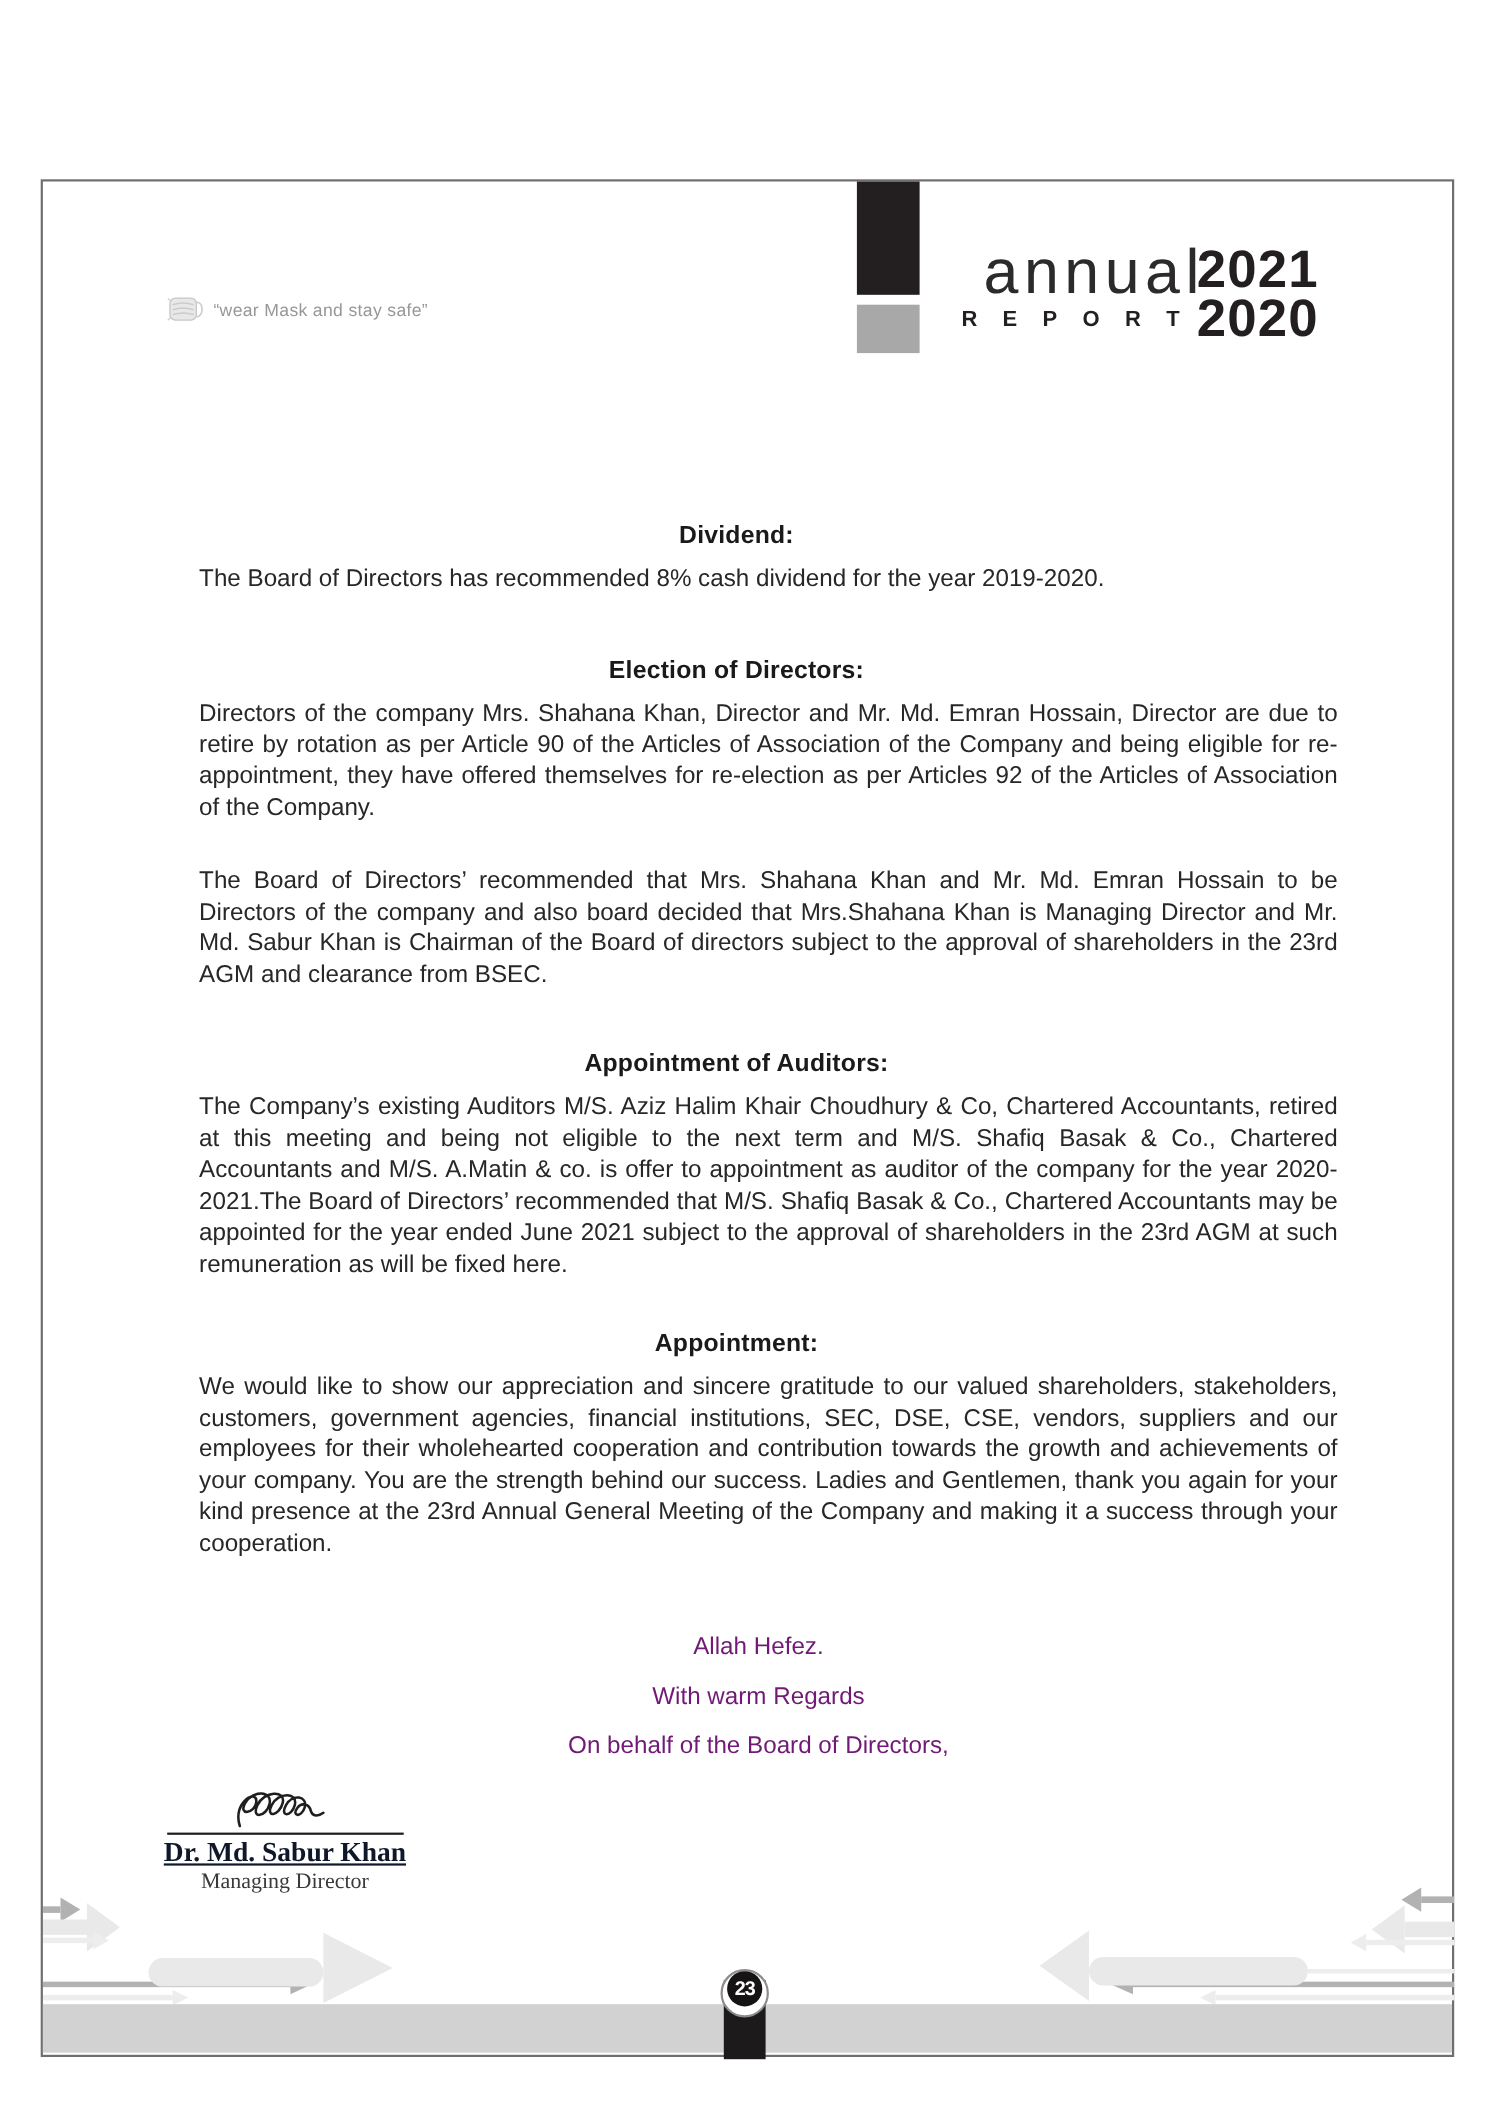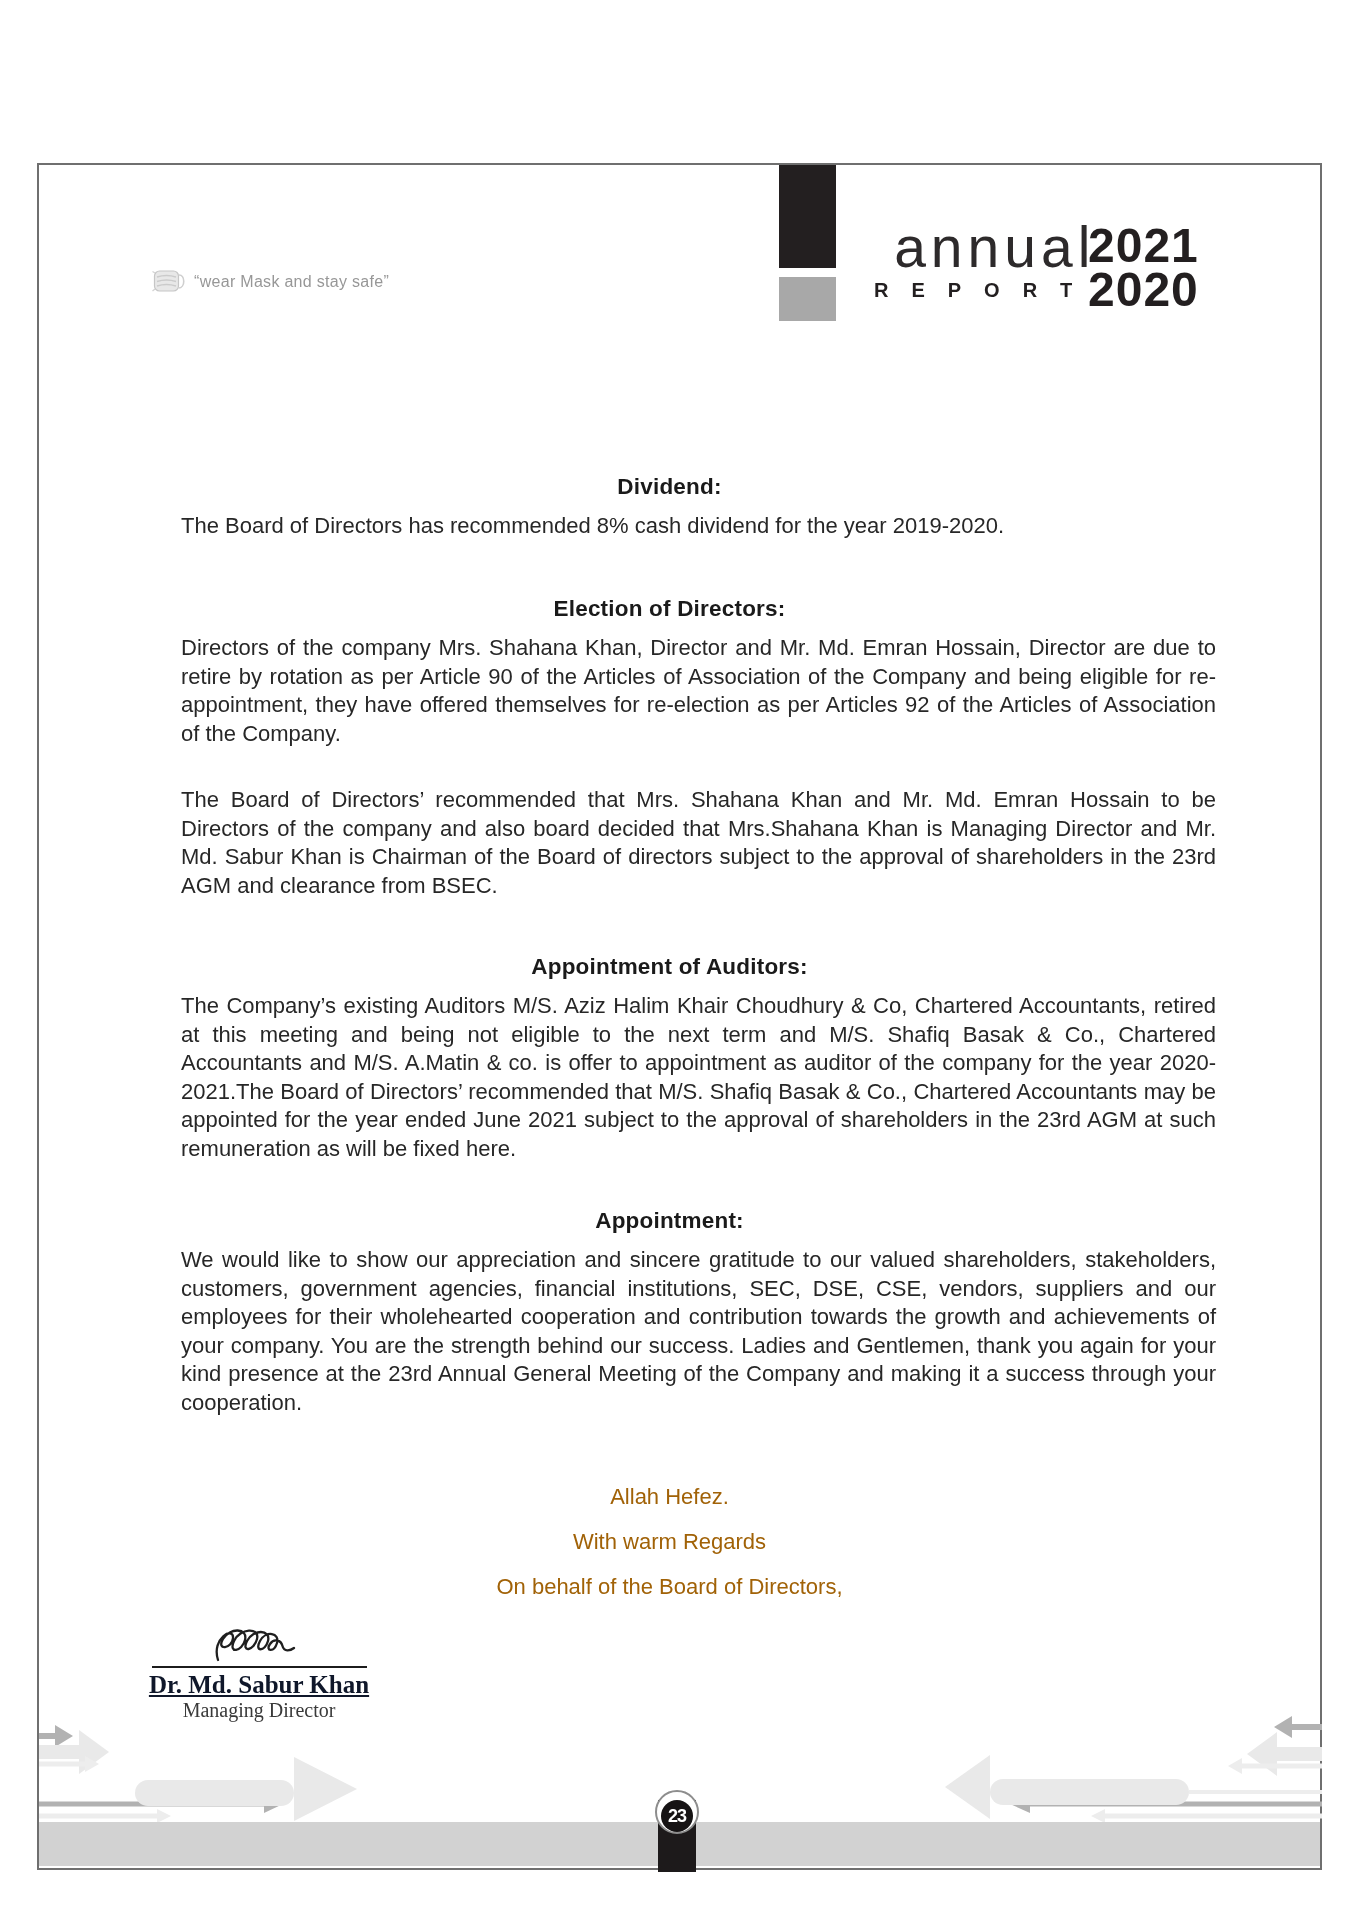--- a/index.html
+++ b/index.html
@@ -25,35 +25,35 @@
   .logo-gray{left:779px;top:277px;width:57px;height:44px;background:#a8a8a8;}
   .logo-text{left:858px;top:219px;color:#2d2a2b;}
   .logo-annual{font-size:57px;line-height:57px;font-weight:400;letter-spacing:5px;text-align:right;}
   .logo-report{font-size:20px;font-weight:700;letter-spacing:23px;margin-top:3px;margin-left:16px;color:#231f20;}
   .logo-years{left:1088px;top:224px;font-weight:700;font-size:48px;line-height:44px;letter-spacing:1px;color:#231f20;}
 
   
   .col{left:152px;width:1035px;text-align:center;}
   .sec-heading{font-size:22.5px;font-weight:700;color:#1a1a1a;letter-spacing:.2px;}
   .para{font-size:22px;line-height:28.5px;text-align:justify;color:#272727;margin-left:29px;}
-  .closing-line{font-size:22px;color:#a16207;}
+  .closing-line{font-size:22px;color:#701a75;margin-left:20px;}
 
   
   .sig-line{left:152px;top:1666px;width:215px;height:2px;background:#1c1c1c;}
   .sig-name{left:144px;top:1671px;width:230px;text-align:center;
     font-family:"Liberation Serif", serif;font-weight:700;font-size:25px;color:#0f172a;text-decoration:underline;}
   .sig-title{left:144px;top:1699px;width:230px;text-align:center;
     font-family:"Liberation Serif", serif;font-size:20px;color:#3a3a3a;}
 
   
   .footer-bar{left:39px;top:1822px;width:1281px;height:44px;background:#d2d2d2;}
   .footer-tab{left:658px;top:1800px;width:38px;height:72px;background:#1d1a1b;}
   .page-badge{left:655px;top:1790px;width:44px;height:44px;border-radius:50%;
     background:#ffffff;border:2px solid #8d8d8d;box-sizing:border-box;
-    display:flex;align-items:flex-end;justify-content:center;}
+    display:flex;align-items:flex-start;justify-content:center;}
   .page-badge-inner{width:32px;height:32px;border-radius:50%;background:#161314;
     display:flex;align-items:center;justify-content:center;}
   .page-badge-inner span{color:#ffffff;font-size:18px;font-weight:700;letter-spacing:-1px;}
 </style>
 </head>
 <body>
 
 <div class="abs page-border"></div>
 
 <div class="abs slogan-wrap">

